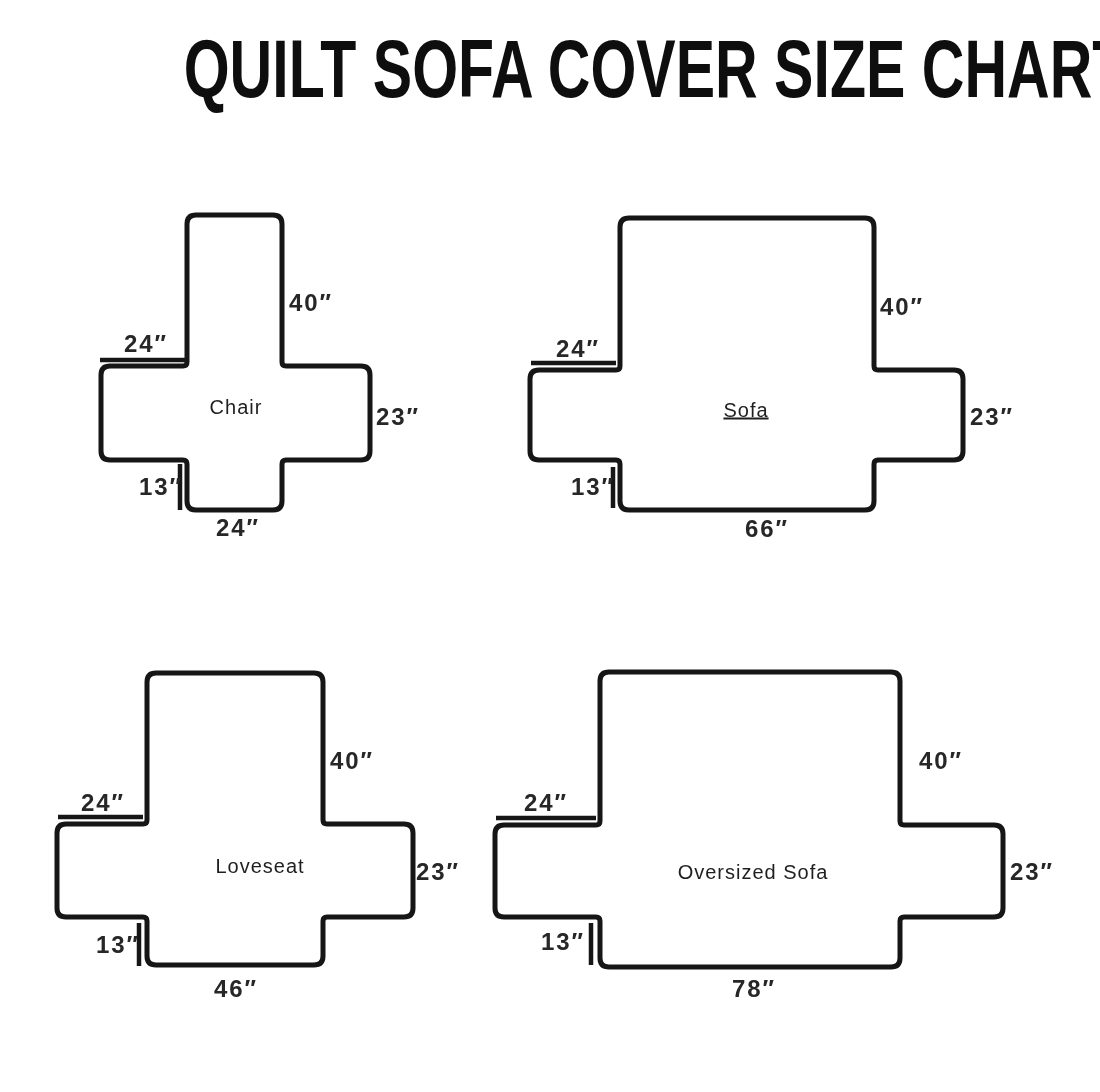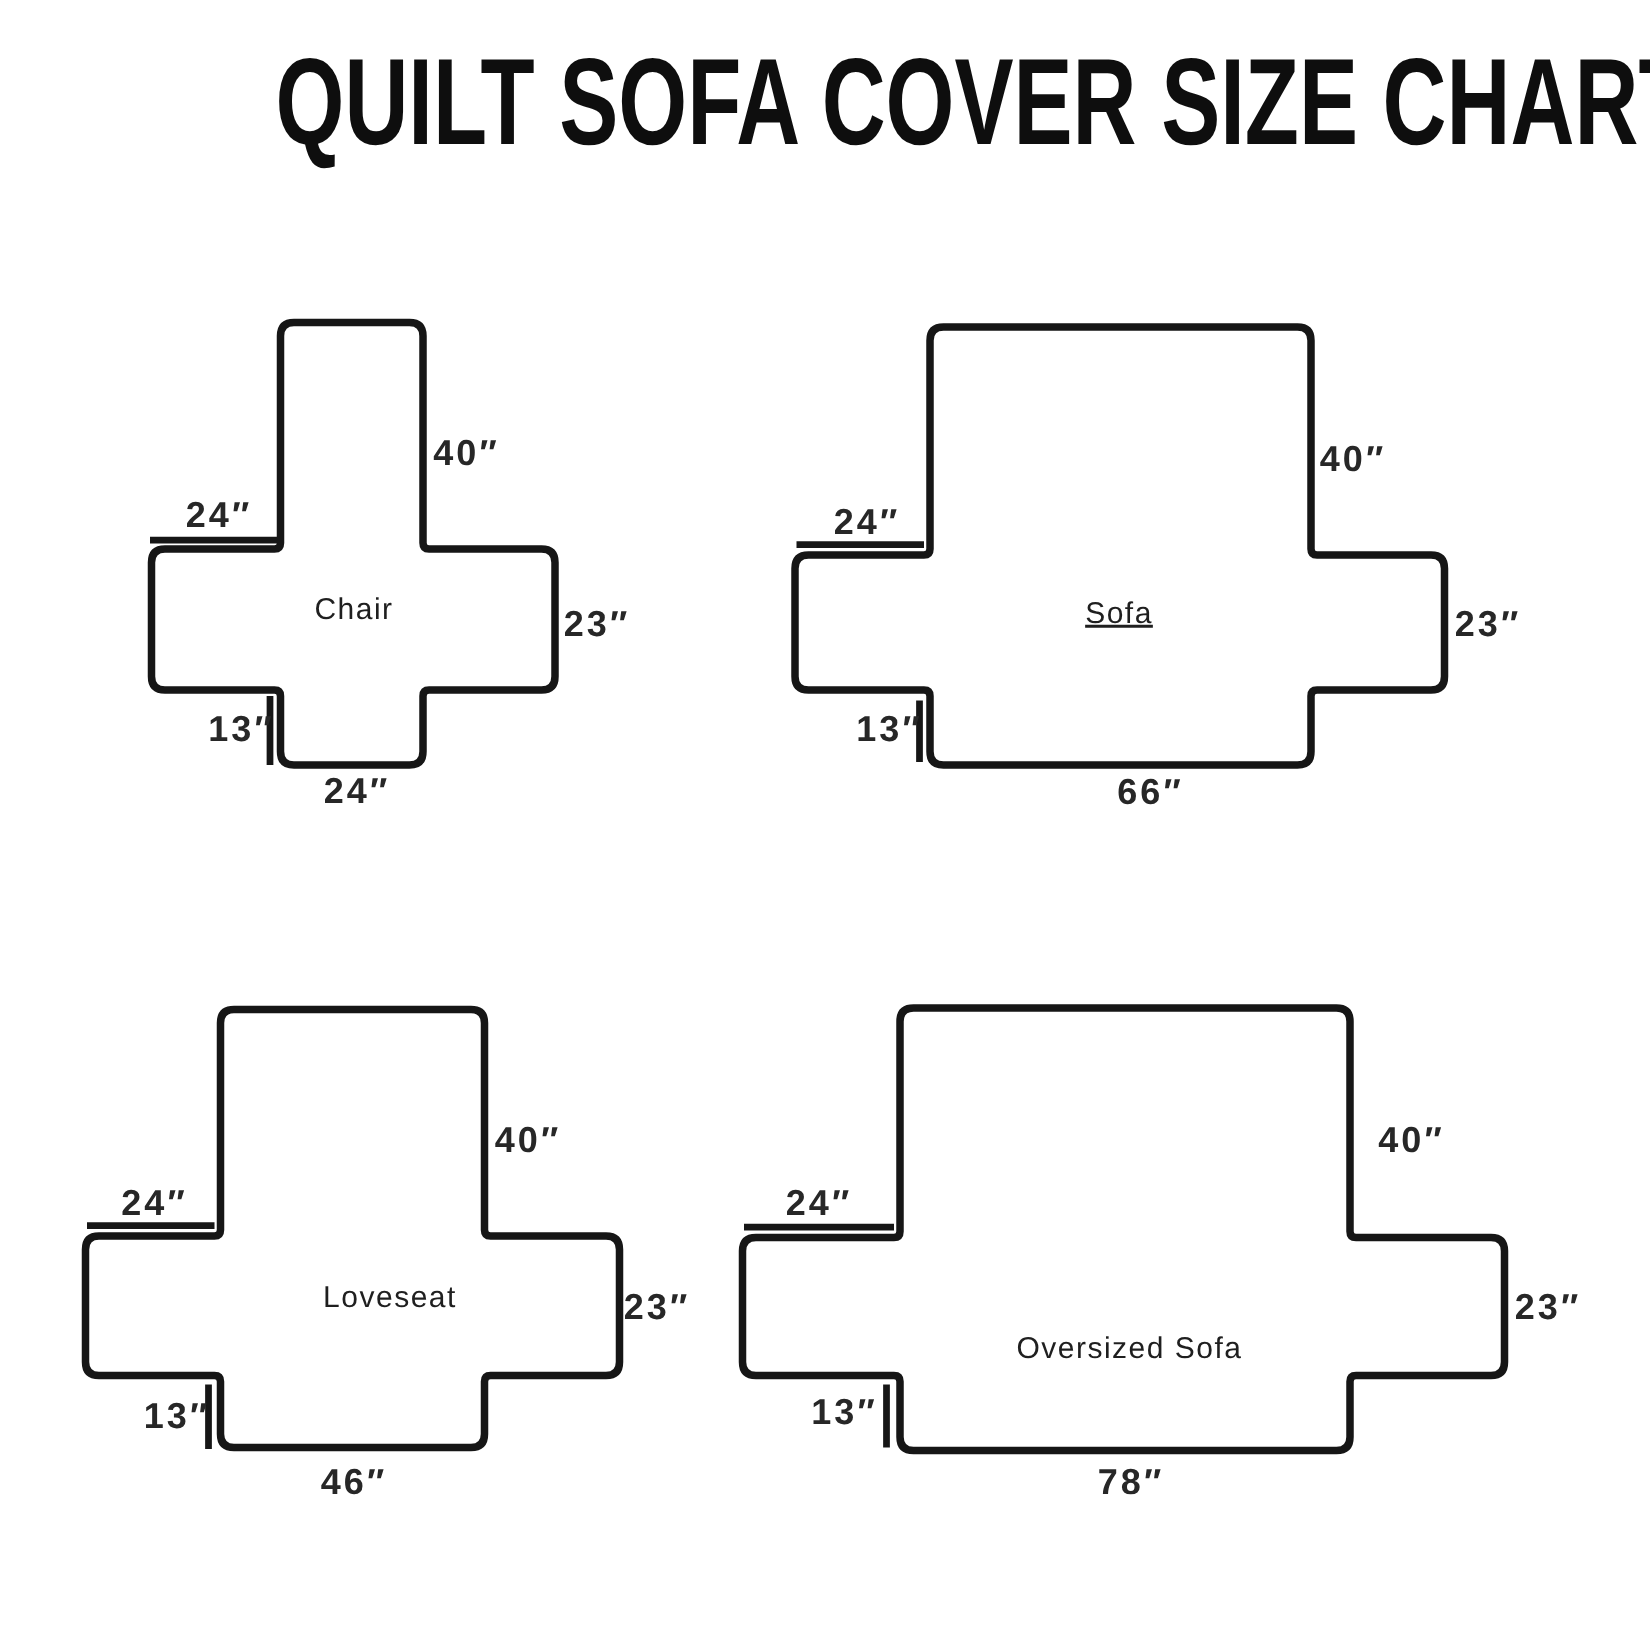--- a/index.html
+++ b/index.html
@@ -70,16 +70,16 @@
 
 <div class="lbl dim" style="left: 352px; top: 761px;">40″</div>
 <div class="lbl dim" style="left: 103px; top: 803px;">24″</div>
 <div class="lbl shape-name" style="left: 236px; top: 866px; margin-left: 24px;">Loveseat</div>
 <div class="lbl dim" style="left: 438px; top: 872px;">23″</div>
 <div class="lbl dim" style="left: 118px; top: 945px;">13″</div>
 <div class="lbl dim" style="left: 236px; top: 989px;">46″</div>
 
 <div class="lbl dim" style="left: 941px; top: 761px;">40″</div>
 <div class="lbl dim" style="left: 546px; top: 803px;">24″</div>
-<div class="lbl shape-name" style="left: 753px; top: 900px; text-align: center;">Oversized Sofa</div>
+<div class="lbl shape-name" style="left: 753px; top: 872px; text-align: center;">Oversized Sofa</div>
 <div class="lbl dim" style="left: 1032px; top: 872px;">23″</div>
 <div class="lbl dim" style="left: 563px; top: 942px;">13″</div>
 <div class="lbl dim" style="left: 754px; top: 989px;">78″</div>
 
 </body></html>

